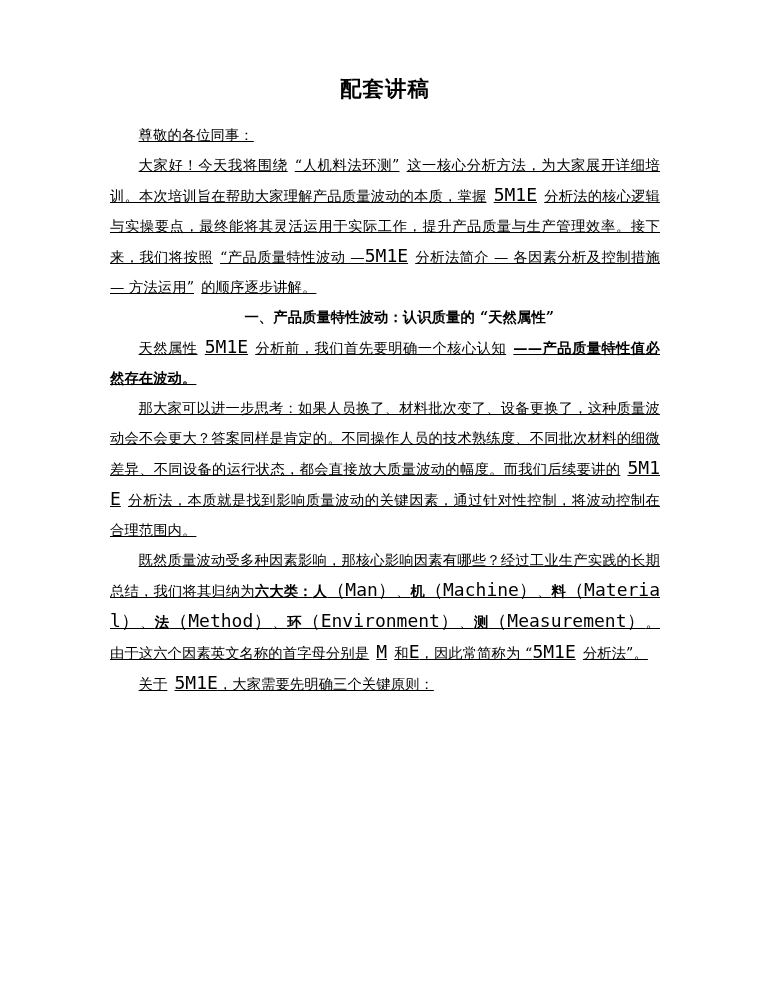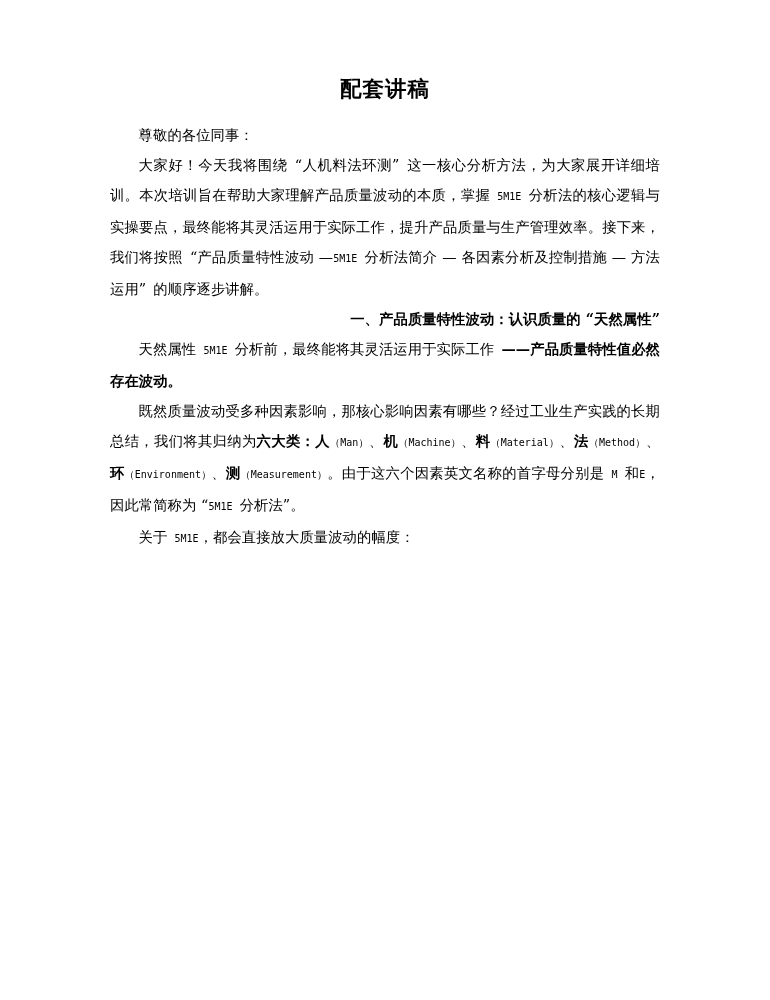--- a/index.html
+++ b/index.html
@@ -44,34 +44,35 @@
     font-size: 14.3px;
     line-height: 30px;
     text-align: justify;
     text-justify: inter-character;
     text-align-last: left;
     letter-spacing: 0.1px;
     word-break: break-all;
   }
   p.indent {
     text-indent: 2em;
+    text-decoration: underline;
   }
   p.heading {
     margin: 0;
     font-size: 14.3px;
     line-height: 30px;
     font-weight: bold;
     text-indent: 2em;
-    text-align: right;
+    text-align: center;
     letter-spacing: 0.1px;
   }
   
   .mono {
     font-family: "DejaVu Sans Mono", "Liberation Mono", monospace;
-    font-size: 10px;
+    font-size: 18px;
     letter-spacing: 0;
   }
   .b {
     font-weight: bold;
   }
   
   .list-item {
     margin: 0;
     padding-left: 60px;
     font-size: 14.3px;
@@ -100,24 +101,25 @@
   <div class="doc-body">
 
     <h1 class="doc-title">配套讲稿</h1>
 
     <p class="para indent"><span>尊敬的各位同事：</span></p>
 
     <p class="para indent"><span>大家好！今天我将围绕</span><span class="sp"></span><span>“人机料法环测”</span><span class="sp"></span><span>这一核心分析方法，为大家展开详细培训。本次培训旨在帮助大家理解产品质量波动的本质，掌握</span><span class="sp"></span><span class="mono">5M1E</span><span class="sp"></span><span>分析法的核心逻辑与实操要点，最终能将其灵活运用于实际工作，提升产品质量与生产管理效率。接下来，我们将按照</span><span class="sp"></span><span>“产品质量特性波动 —</span><span class="mono">5M1E</span><span class="sp"></span><span>分析法简介 — 各因素分析及控制措施 — 方法运用”</span><span class="sp"></span><span>的顺序逐步讲解。</span></p>
 
     <p class="heading">一、产品质量特性波动：认识质量的 “天然属性”</p>
 
-    <p class="para indent"><span>天然属性</span><span class="sp"></span><span class="mono">5M1E</span><span class="sp"></span><span>分析前，最终能将其灵活运用于实际工作</span><span class="sp"></span><span class="b">——产品质量特性值必然存在波动。</span></p>
+    <p class="para indent"><span>天然属性</span><span class="sp"></span><span class="mono">5M1E</span><span class="sp"></span><span>分析前，我们首先要明确一个核心认知</span><span class="sp"></span><span class="b">——产品质量特性值必然存在波动。</span></p>
 
 
+    <p class="para indent"><span>那大家可以进一步思考：如果人员换了、材料批次变了、设备更换了，这种质量波动会不会更大？答案同样是肯定的。不同操作人员的技术熟练度、不同批次材料的细微差异、不同设备的运行状态，都会直接放大质量波动的幅度。而我们后续要讲的</span><span class="sp"></span><span class="mono">5M1E</span><span class="sp"></span><span>分析法，本质就是找到影响质量波动的关键因素，通过针对性控制，将波动控制在合理范围内。</span></p>
 
 
     <p class="para indent"><span>既然质量波动受多种因素影响，那核心影响因素有哪些？经过工业生产实践的长期总结，我们将其归纳为</span><span class="b">六大类：</span><span><span class="b">人</span><span class="mono">（Man）</span><span>、</span><span class="b">机</span><span class="mono">（Machine）</span><span>、</span><span class="b">料</span><span class="mono">（Material）</span><span>、</span><span class="b">法</span><span class="mono">（Method）</span><span>、</span><span class="b">环</span><span class="mono">（Environment）</span><span>、</span><span class="b">测</span><span class="mono">（Measurement）</span></span><span>。由于这六个因素英文名称的首字母分别是</span><span class="sp"></span><span class="mono">M</span><span class="sp"></span><span>和</span><span class="mono">E</span><span>，因此常简称为 “</span><span class="mono">5M1E</span><span class="sp"></span><span>分析法”。</span></p>
 
-    <p class="para indent"><span>关于</span><span class="sp"></span><span class="mono">5M1E</span><span>，都会直接放大质量波动的幅度：</span></p>
+    <p class="para indent"><span>关于</span><span class="sp"></span><span class="mono">5M1E</span><span>，大家需要先明确三个关键原则：</span></p>
 
 
   </div>
 </div>
 
 </body></html>

